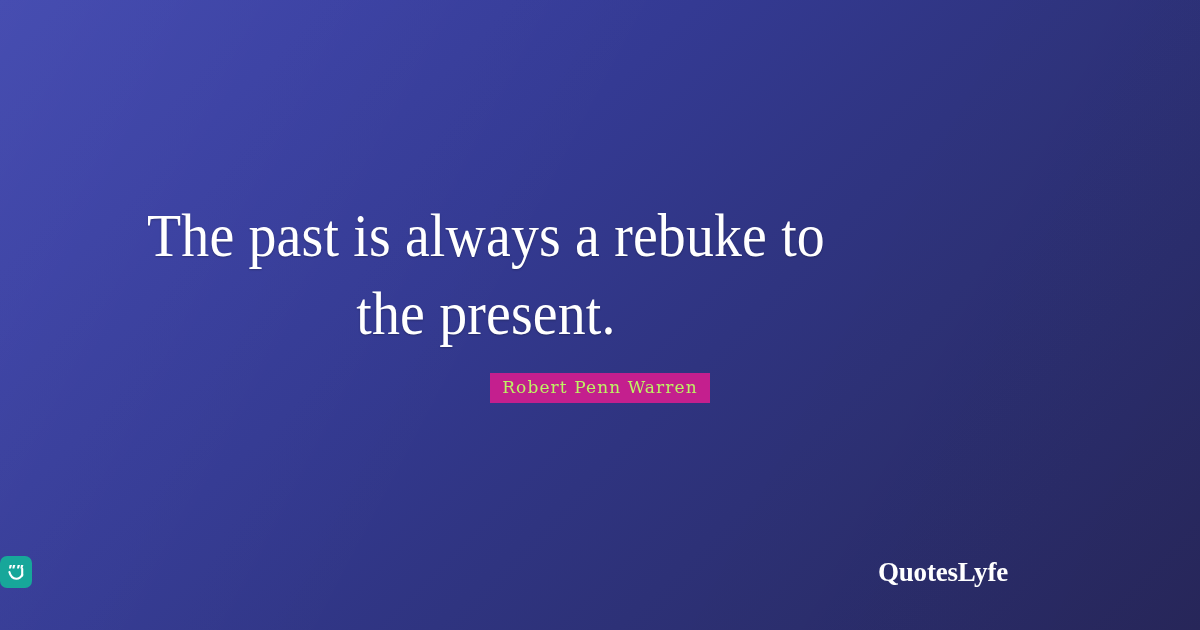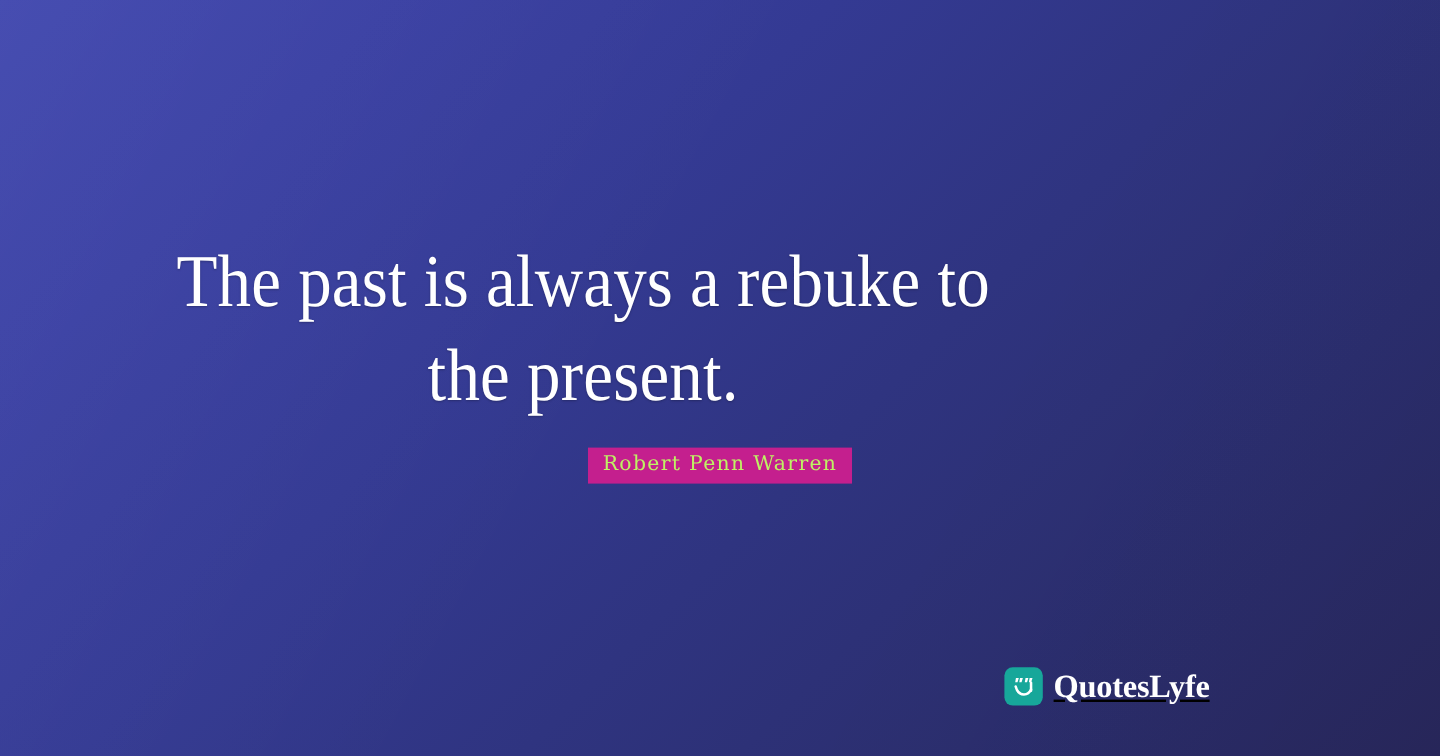--- a/index.html
+++ b/index.html
@@ -90,23 +90,22 @@
     white-space: nowrap;
   }
 
   .brand {
     position: absolute;
     top: 556px;
     left: 0;
     width: 1008px;
     display: flex;
     align-items: center;
-    justify-content: flex-end;
+    justify-content: space-between;
     gap: 9px;
-    text-decoration: underline;
   }
 
   .brand-mark {
     width: 32px;
     height: 32px;
     border-radius: 7px;
     background: #17a79a;
     display: flex;
     align-items: center;
     justify-content: center;

